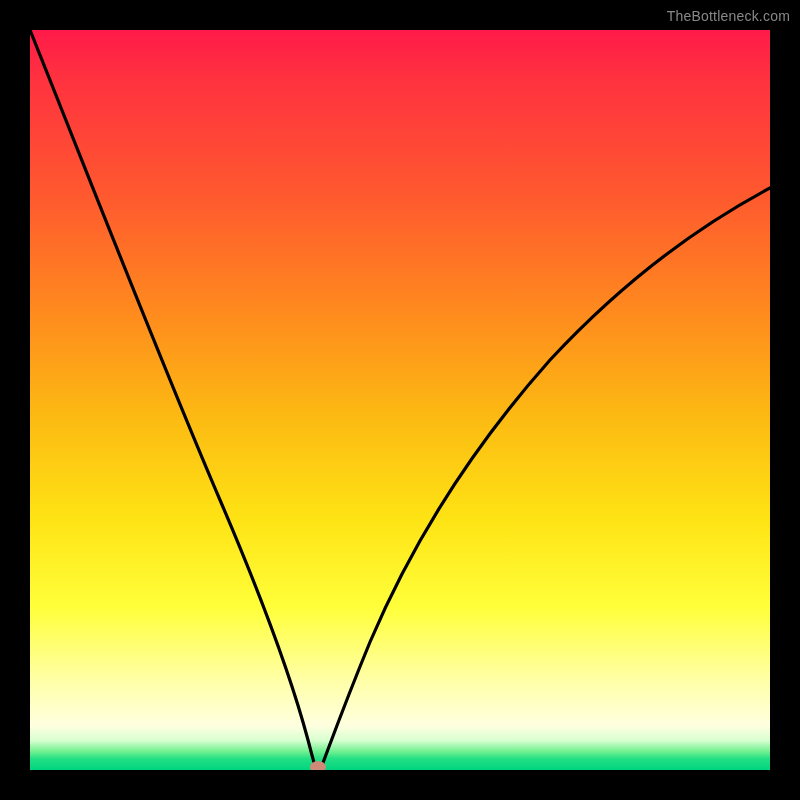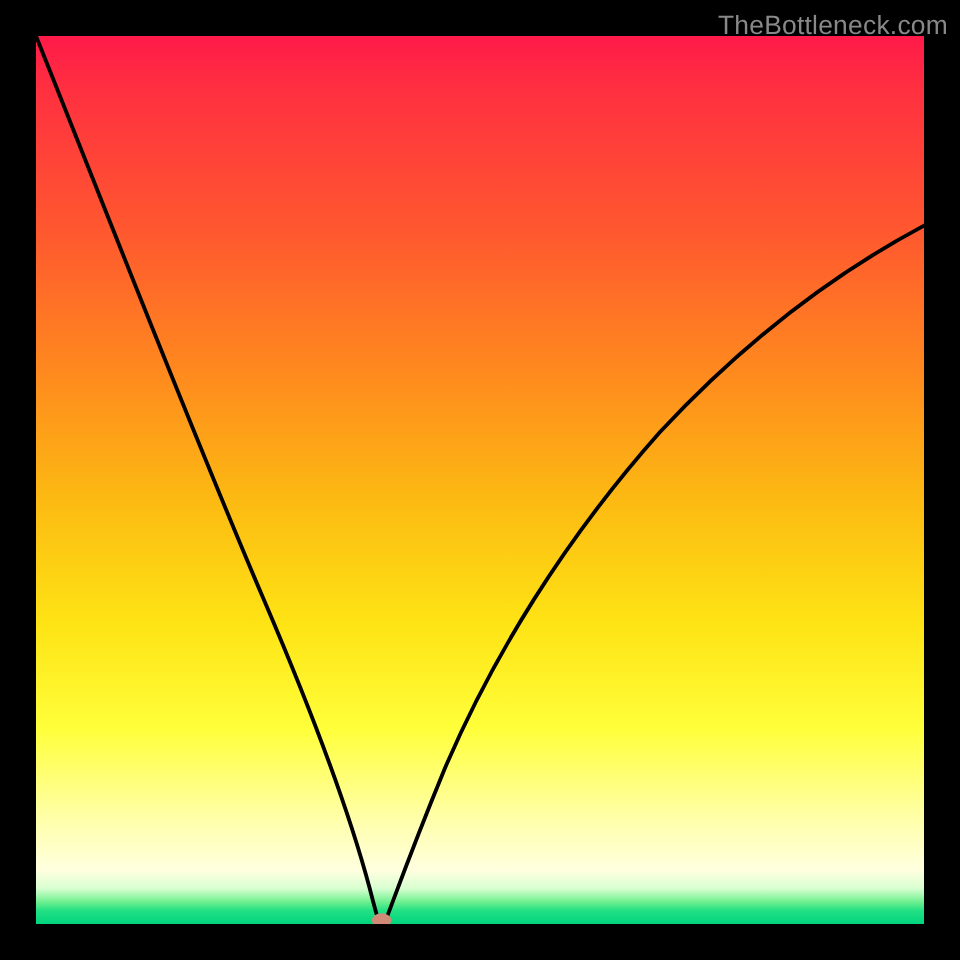--- a/index.html
+++ b/index.html
@@ -47,21 +47,21 @@
     left: 0;
     top: 0;
     width: 740px;
     height: 740px;
   }
   .attribution {
     position: absolute;
     top: 8px;
     right: 10px;
     color: #888888;
-    font-size: 22px;
+    font-size: 14px;
     letter-spacing: 0.2px;
   }
 </style>
 </head>
 <body>
 
 <div class="outer">
 
   <div class="attribution">TheBottleneck.com</div>
 

